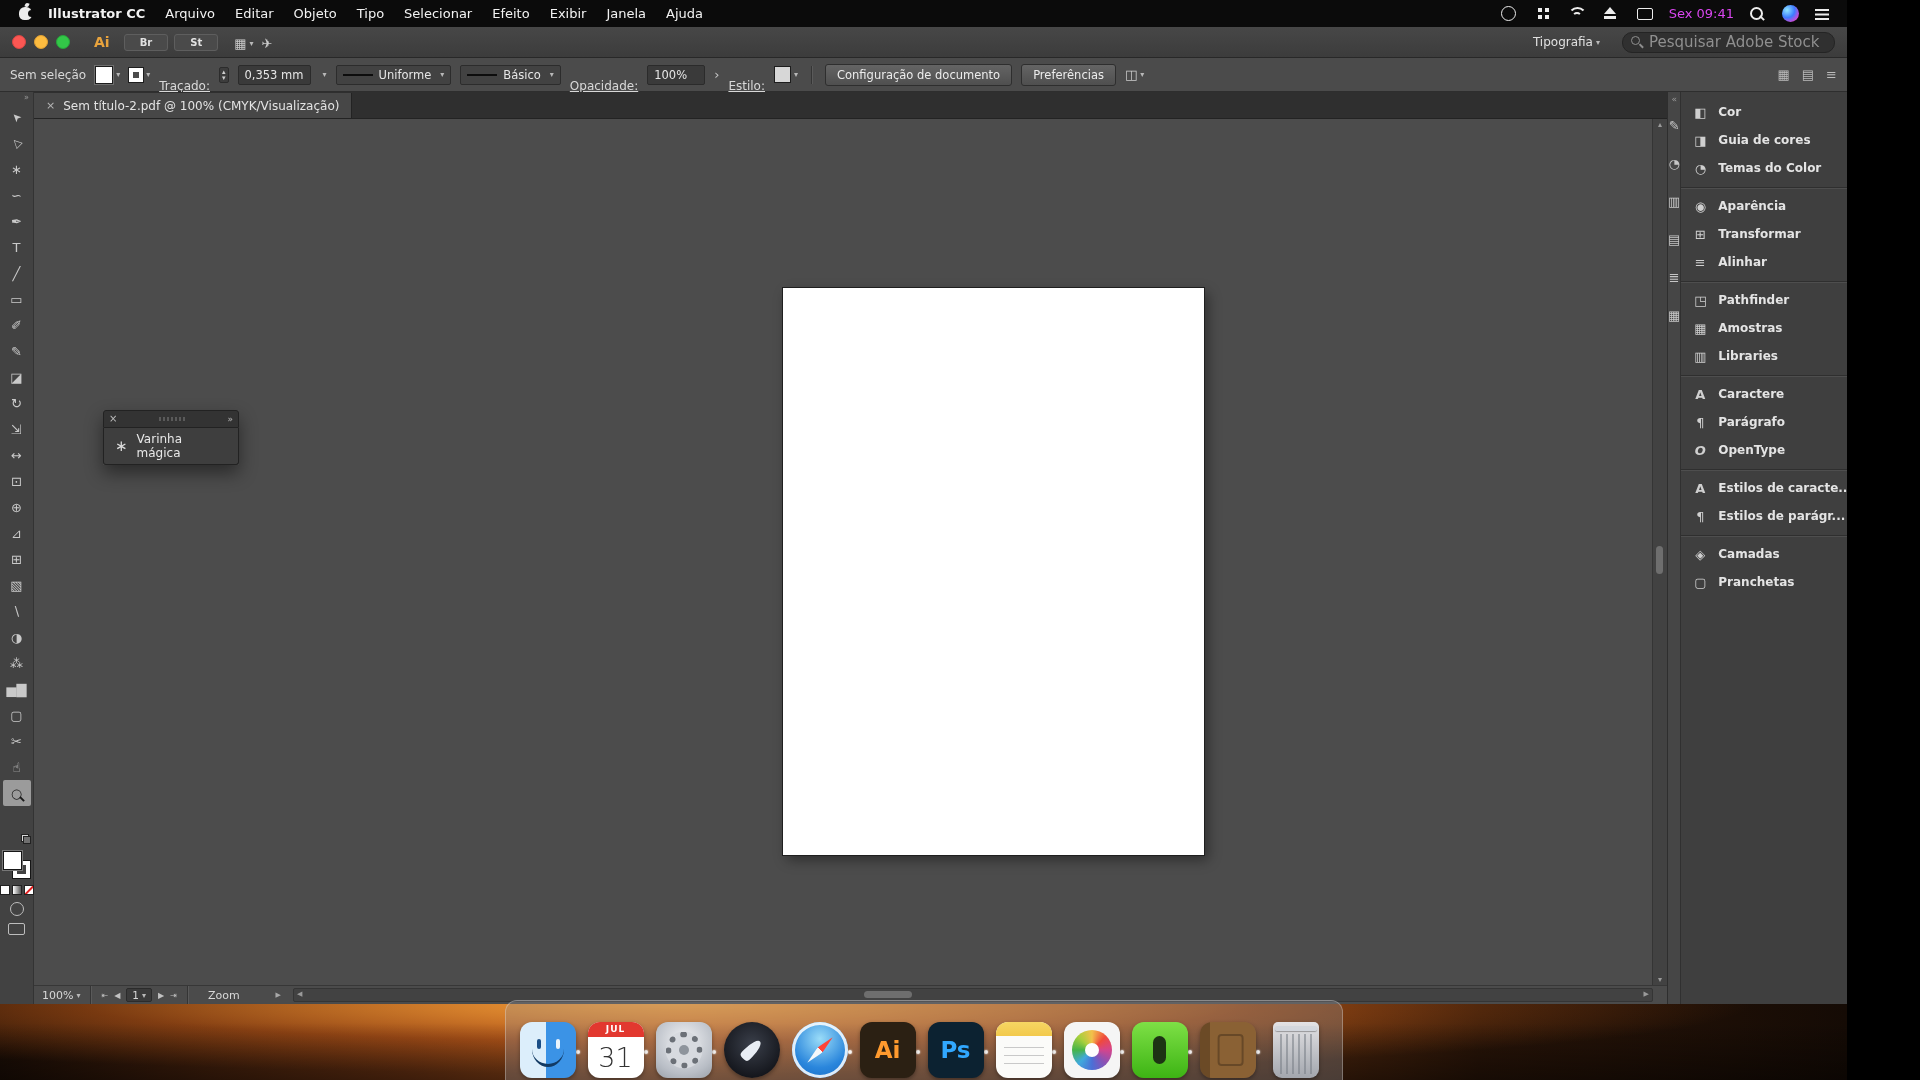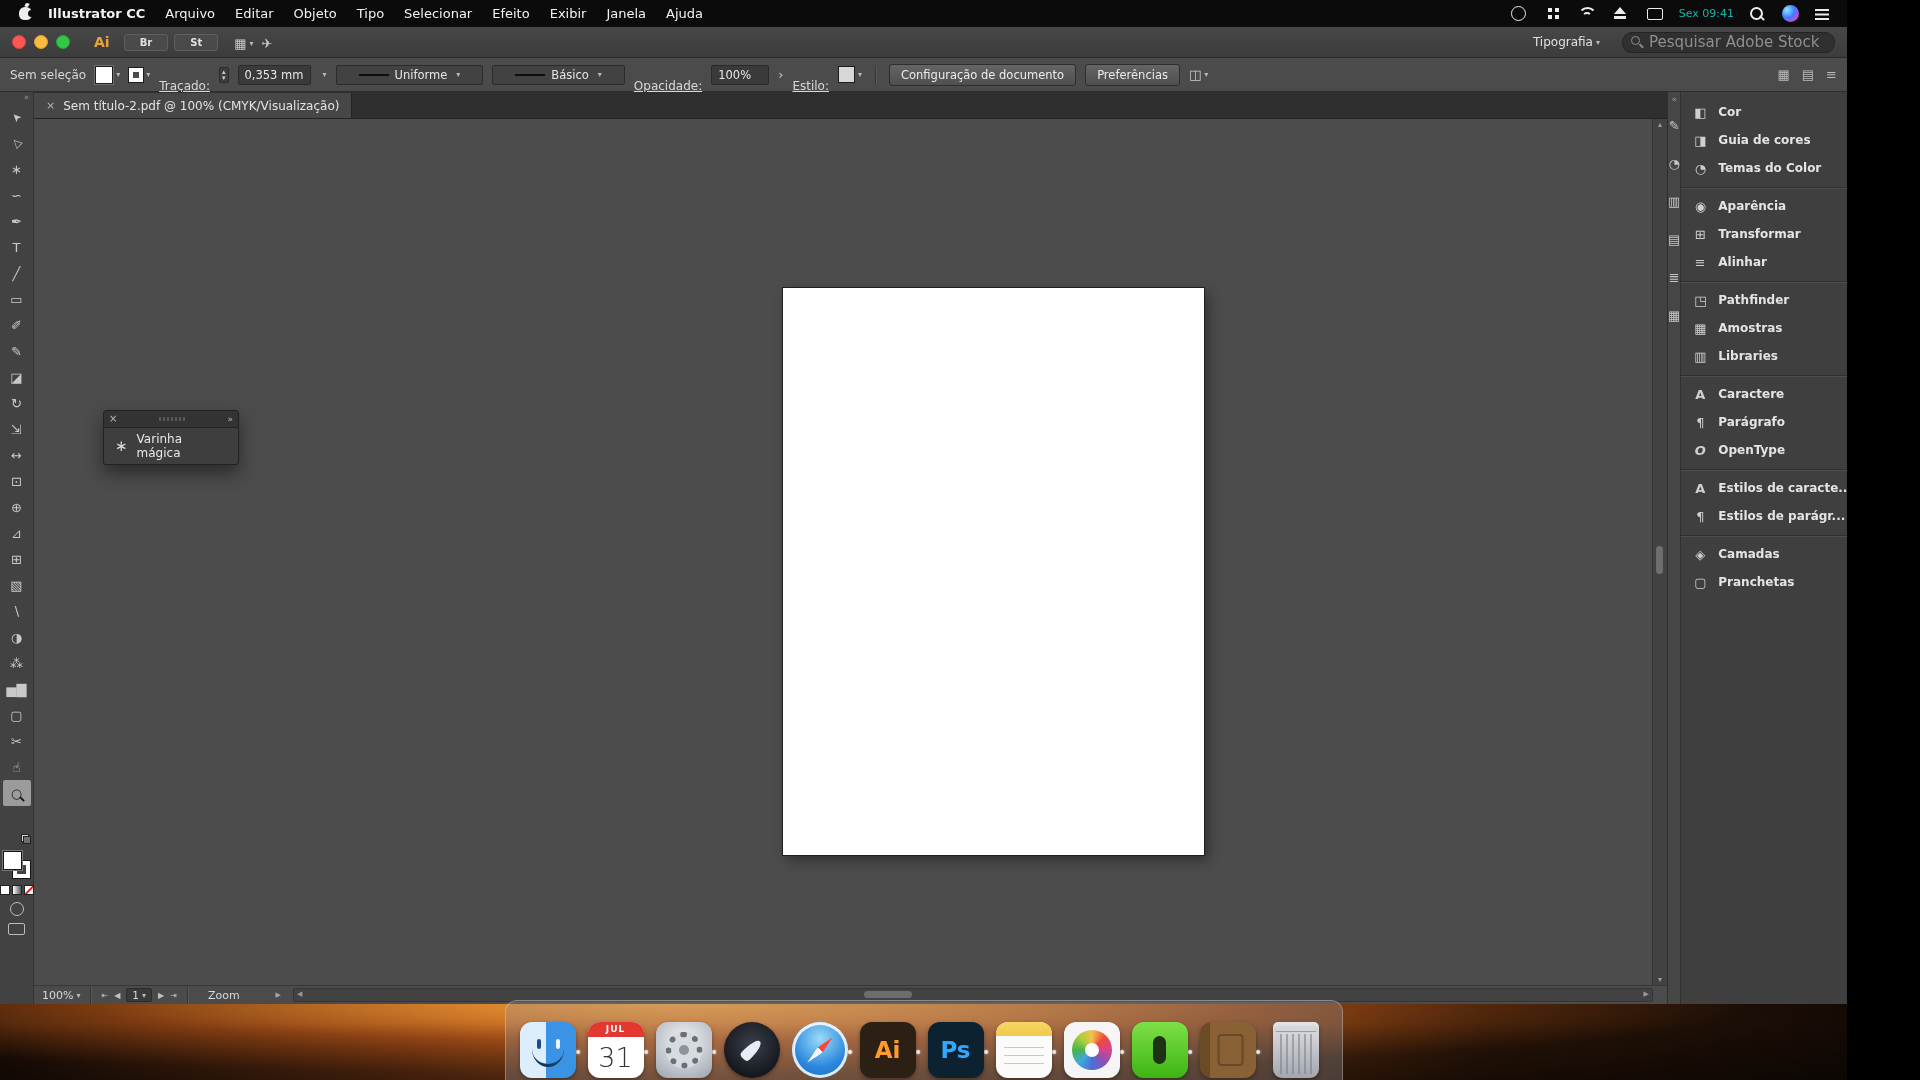--- a/index.html
+++ b/index.html
@@ -14,21 +14,21 @@
   .menubar{position:absolute;left:0;top:0;width:100%;height:27px;background:#0b0b0b;
            display:flex;align-items:center;padding:0 14px;box-sizing:border-box;gap:2px;}
   .apple{width:22px;display:flex;align-items:center;justify-content:center;}
   .apple-shape{position:relative;width:13px;height:13px;background:#ededed;border-radius:45% 45% 42% 42%;display:inline-block;}
   .apple-shape::before{content:"";position:absolute;right:-3px;top:3px;width:7px;height:7px;border-radius:50%;background:#0b0b0b;}
   .apple-shape::after{content:"";position:absolute;top:-4px;left:6px;width:4px;height:4px;border-radius:60% 0 60% 0;background:#ededed;transform:rotate(20deg);}
   .menus{display:flex;align-items:center;}
   .menu-item{padding:0 10px;font-size:13px;color:#f2f2f2;line-height:27px;}
   .menu-item.bold{font-weight:bold;}
   .mb-right{margin-left:auto;display:flex;align-items:center;gap:14px;}
-  .clock{font-size:11px;color:#14b8a6;}
+  .clock{font-size:13px;color:#d946ef;}
   .sicon{width:20px;height:17px;position:relative;display:inline-block;}
   .creative-cloud-icon::before{content:"";position:absolute;left:2px;top:1px;width:13px;height:13px;border:1.5px solid #ededed;border-radius:50%;}
   .app-grid-icon::before{content:"";position:absolute;left:5px;top:3px;width:4px;height:4px;background:#ededed;box-shadow:7px 0 0 #ededed,0 7px 0 #ededed,7px 7px 0 #ededed;}
   .wifi-icon::before{content:"";position:absolute;left:1px;top:2px;width:15px;height:15px;border-radius:50%;border:2px solid transparent;border-top-color:#ededed;}
   .wifi-icon::after{content:"";position:absolute;left:5.5px;top:6.5px;width:6px;height:6px;border-radius:50%;border:2px solid transparent;border-top-color:#ededed;}
   .eject-icon::before{content:"";position:absolute;left:3px;top:2px;border-left:6px solid transparent;border-right:6px solid transparent;border-bottom:7px solid #ededed;}
   .eject-icon::after{content:"";position:absolute;left:3px;top:11px;width:12px;height:2.5px;background:#ededed;}
   .display-icon::before{content:"";position:absolute;left:2px;top:3px;width:14px;height:10px;border:1.5px solid #ededed;border-radius:2px;}
   .spotlight-icon::before{content:"";position:absolute;left:2px;top:2px;width:9px;height:9px;border:2px solid #ededed;border-radius:50%;}
   .spotlight-icon::after{content:"";position:absolute;left:11px;top:12px;width:6px;height:2px;background:#ededed;transform:rotate(45deg);}
@@ -64,21 +64,21 @@
   .cb-text{white-space:nowrap;}
   .u{text-decoration:underline;margin-top:23px;}
   .swatch-wrap{display:inline-flex;align-items:center;}
   .fill-swatch{width:16px;height:16px;background:#fff;border:1px solid #1d1d1d;box-shadow:0 0 0 1px #6e6e6e;}
   .stroke-swatch{width:14px;height:14px;border:4px solid #fff;outline:1px solid #1d1d1d;background:transparent;box-sizing:border-box;}
   .stepper{display:inline-flex;flex-direction:column;line-height:6px;font-size:7px;color:#cfcfcf;
            background:#3d3d3d;border:1px solid #2c2c2c;border-radius:2px;padding:1px 2px;}
   .field{background:#3a3a3a;border:1px solid #2b2b2b;border-radius:2px;padding:2px 6px;min-width:44px;
          font-size:11.5px;color:#e6e6e6;display:inline-flex;align-items:center;}
   .drop{display:inline-flex;align-items:center;gap:6px;background:#424242;border:1px solid #2c2c2c;
-        border-radius:2px;padding:2px 22px;font-size:11.5px;color:#e6e6e6;}
+        border-radius:2px;padding:2px 6px;font-size:11.5px;color:#e6e6e6;}
   .linesw{width:30px;height:2px;background:#0d0d0d;}
   .chev{color:#c6c6c6;font-size:13px;}
   .style-swatch{width:15px;height:15px;background:#d7d7d7;border:1px solid #1d1d1d;}
   .cb-btn{background:linear-gradient(#646464,#4f4f4f);border:1px solid #2e2e2e;border-radius:3px;
           color:#ececec;font-size:11.5px;padding:3px 11px;font-family:inherit;}
   .cb-icon{display:inline-flex;align-items:center;color:#cccccc;font-size:13px;}
   .cbr-icon{color:#bdbdbd;font-size:13px;margin-left:12px;}
 
   
   .workspace{position:absolute;left:0;top:92px;width:100%;height:912px;display:flex;}

